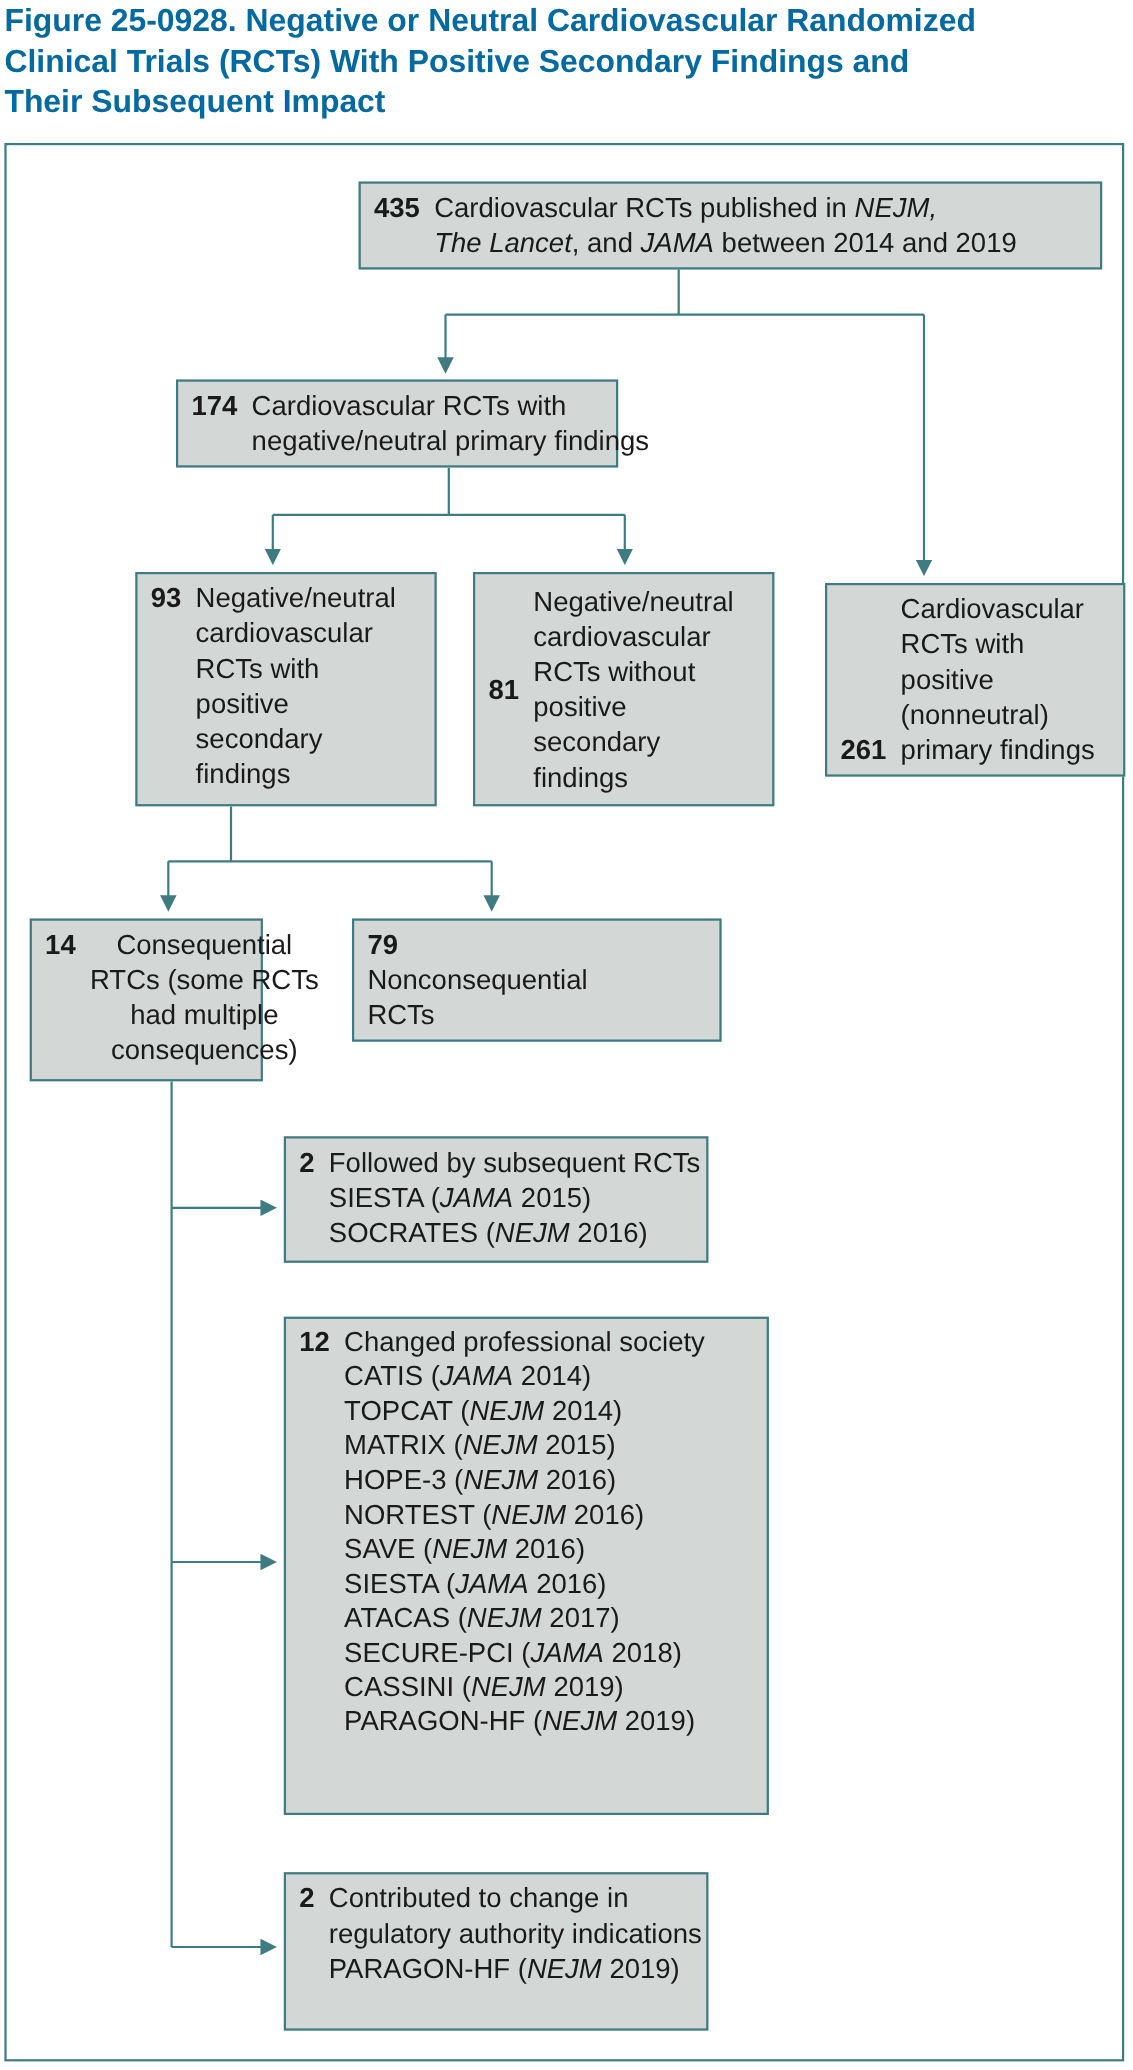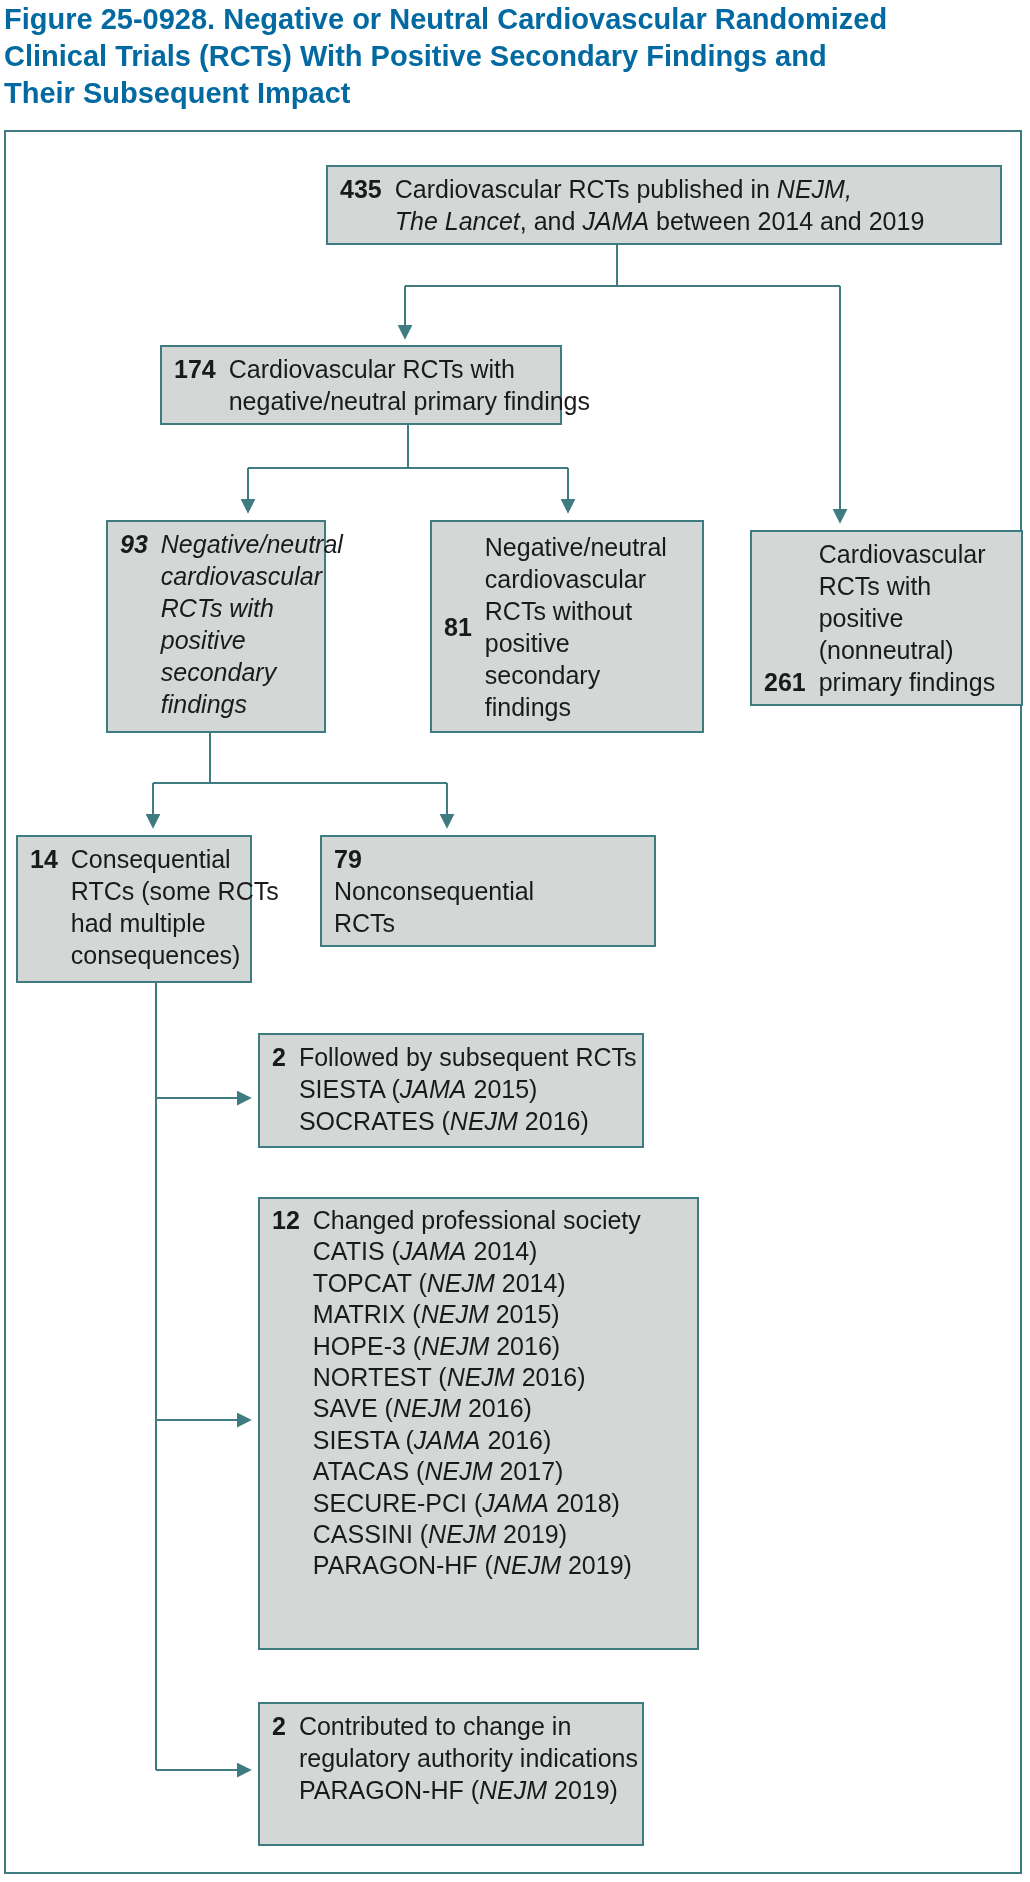--- a/index.html
+++ b/index.html
@@ -81,21 +81,21 @@
 </div>
 
 <div class="fbox" style="left:140px;top:345px;width:402px;min-height:80px;margin-left:20px;">
   <span class="num">174</span>
   <div class="txt">
       <div class="line"><span>Cardiovascular RCTs with</span></div>
       <div class="line"><span>negative/neutral primary findings</span></div>
     </div>
 </div>
 
-<div class="fbox" style="left:106px;top:520px;width:220px;min-height:213px;font-style:italic;">
+<div class="fbox" style="left:123px;top:520px;width:274px;min-height:213px;">
   <span class="num">93</span>
   <div class="txt">
       <div class="line"><span>Negative/neutral</span></div>
       <div class="line"><span>cardiovascular</span></div>
       <div class="line"><span>RCTs with</span></div>
       <div class="line"><span>positive</span></div>
       <div class="line"><span>secondary</span></div>
       <div class="line"><span>findings</span></div>
     </div>
 </div>
@@ -116,21 +116,21 @@
   <span class="num">261</span>
   <div class="txt">
       <div class="line"><span>Cardiovascular</span></div>
       <div class="line"><span>RCTs with</span></div>
       <div class="line"><span>positive</span></div>
       <div class="line"><span>(nonneutral)</span></div>
       <div class="line"><span>primary findings</span></div>
     </div>
 </div>
 
-<div class="fbox" style="left:16px;top:835px;width:236px;min-height:148px;">
+<div class="fbox" style="left:27px;top:835px;width:212px;min-height:148px;text-align:center;">
   <span class="num">14</span>
   <div class="txt">
       <div class="line"><span>Consequential</span></div>
       <div class="line"><span>RTCs (some RCTs</span></div>
       <div class="line"><span>had multiple</span></div>
       <div class="line"><span>consequences)</span></div>
     </div>
 </div>
 
 <div class="fbox" style="left:320px;top:835px;width:336px;min-height:85px;flex-direction:column;">

